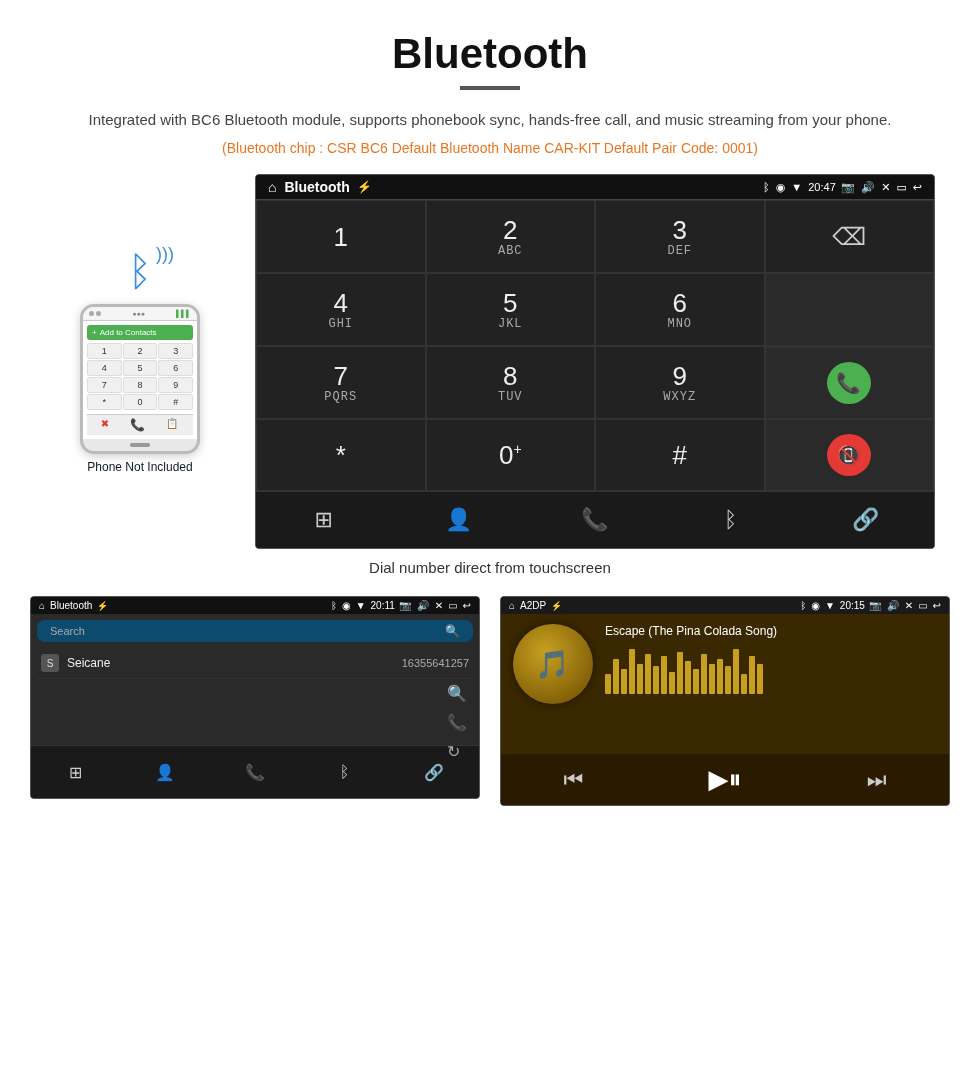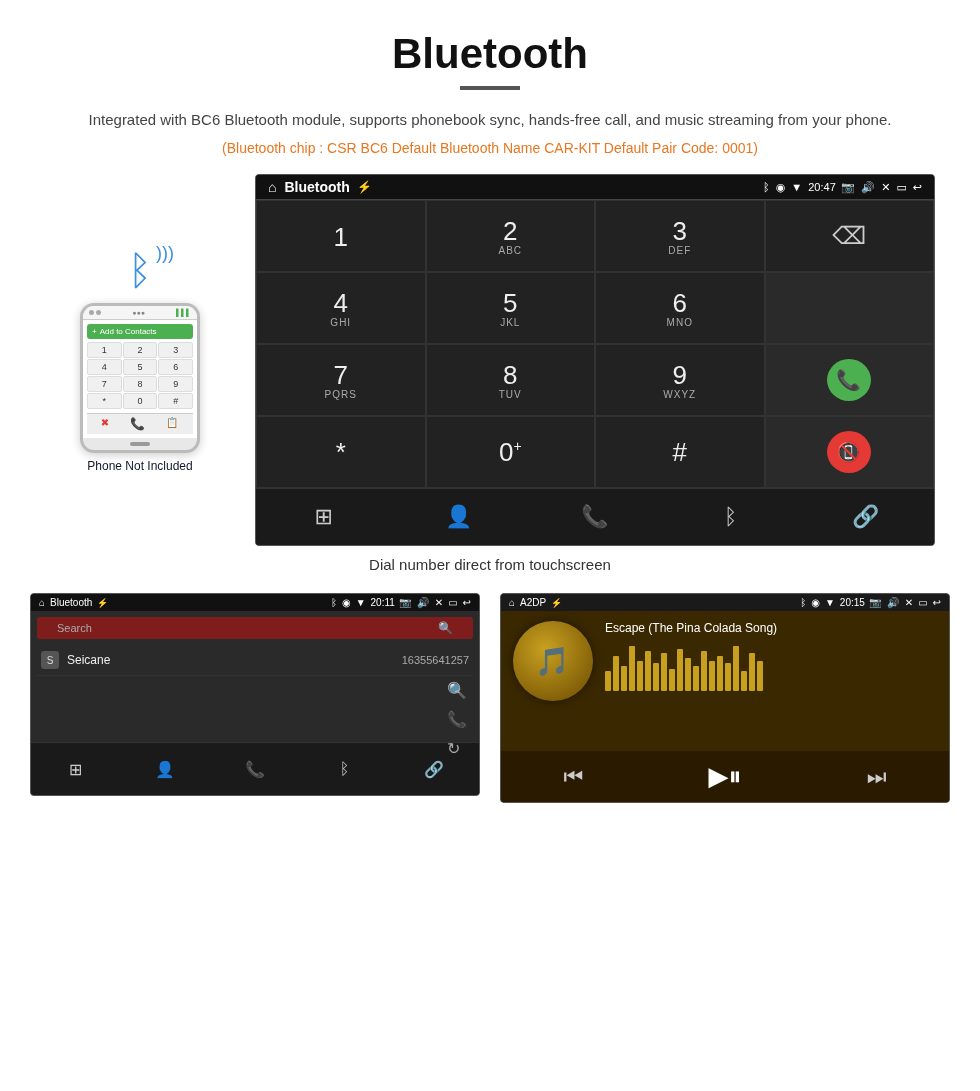--- a/index.html
+++ b/index.html
@@ -170,21 +170,21 @@
       justify-content: center;
       padding: 14px 8px;
       color: #eee;
       font-size: 22px;
       min-height: 72px;
       cursor: pointer;
       background: #222;
     }
     .dial-cell.empty { background: #2a2a2a; }
     .dial-cell .key-main { font-size: 26px; font-weight: 300; }
-    .dial-cell .key-sub { font-size: 10px; color: #aaa; letter-spacing: 1px; margin-top: -2px; }
+    .dial-cell .key-sub { font-size: 12px; color: #aaa; letter-spacing: 1px; margin-top: -2px; font-family: Liberation Mono, monospace; }
 
     .dial-cell.backspace { color: #ccc; font-size: 24px; }
     .dial-cell.refresh { color: #ccc; font-size: 22px; }
     .dial-cell.call-green { background: #2a2a2a; }
     .dial-cell.call-green .call-btn {
       width: 44px; height: 44px;
       background: #4caf50;
       border-radius: 50%;
       display: flex; align-items: center; justify-content: center;
       font-size: 20px; color: #fff;
@@ -248,23 +248,23 @@
       padding: 3px 8px;
       color: #fff;
       font-size: 10px;
       align-items: center;
     }
     .pb-content {
       background: #2a2a2a;
       padding: 6px;
     }
     .pb-search-bar {
-      background: #7f1d1d;
-      border-radius: 3px;
-      padding: 4px 20px;
+      background: #0c4a6e;
+      border-radius: 8px;
+      padding: 4px 13px;
       color: #aaa;
       font-size: 11px;
       margin-bottom: 6px;
       display: flex; justify-content: space-between; align-items: center;
     }
     .pb-contact-row {
       display: flex;
       align-items: center;
       padding: 6px 4px;
       color: #eee;

